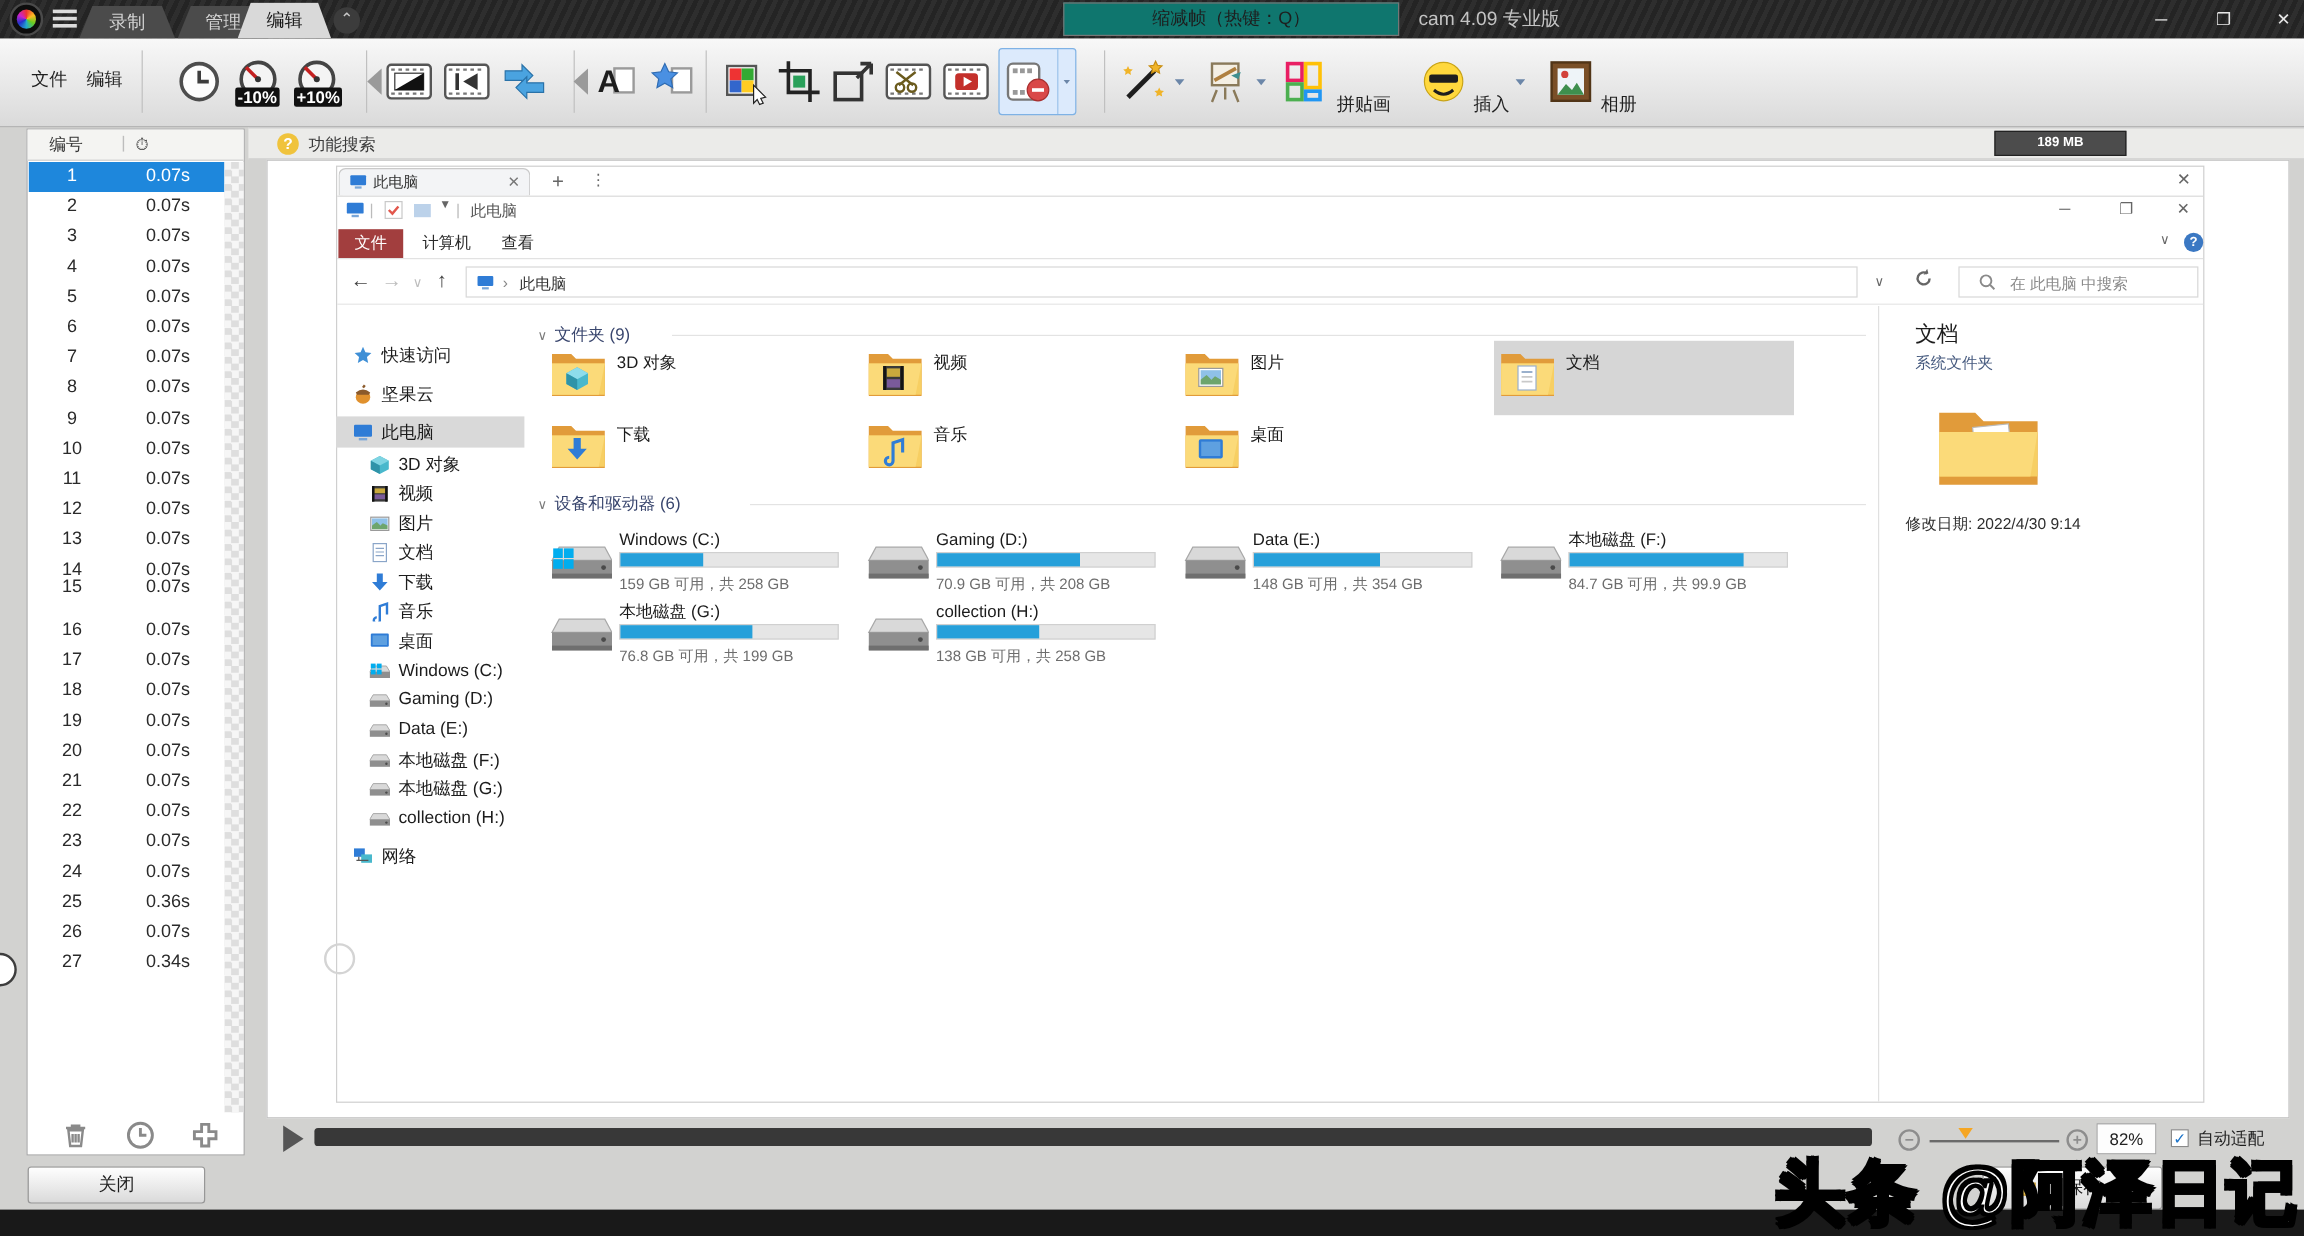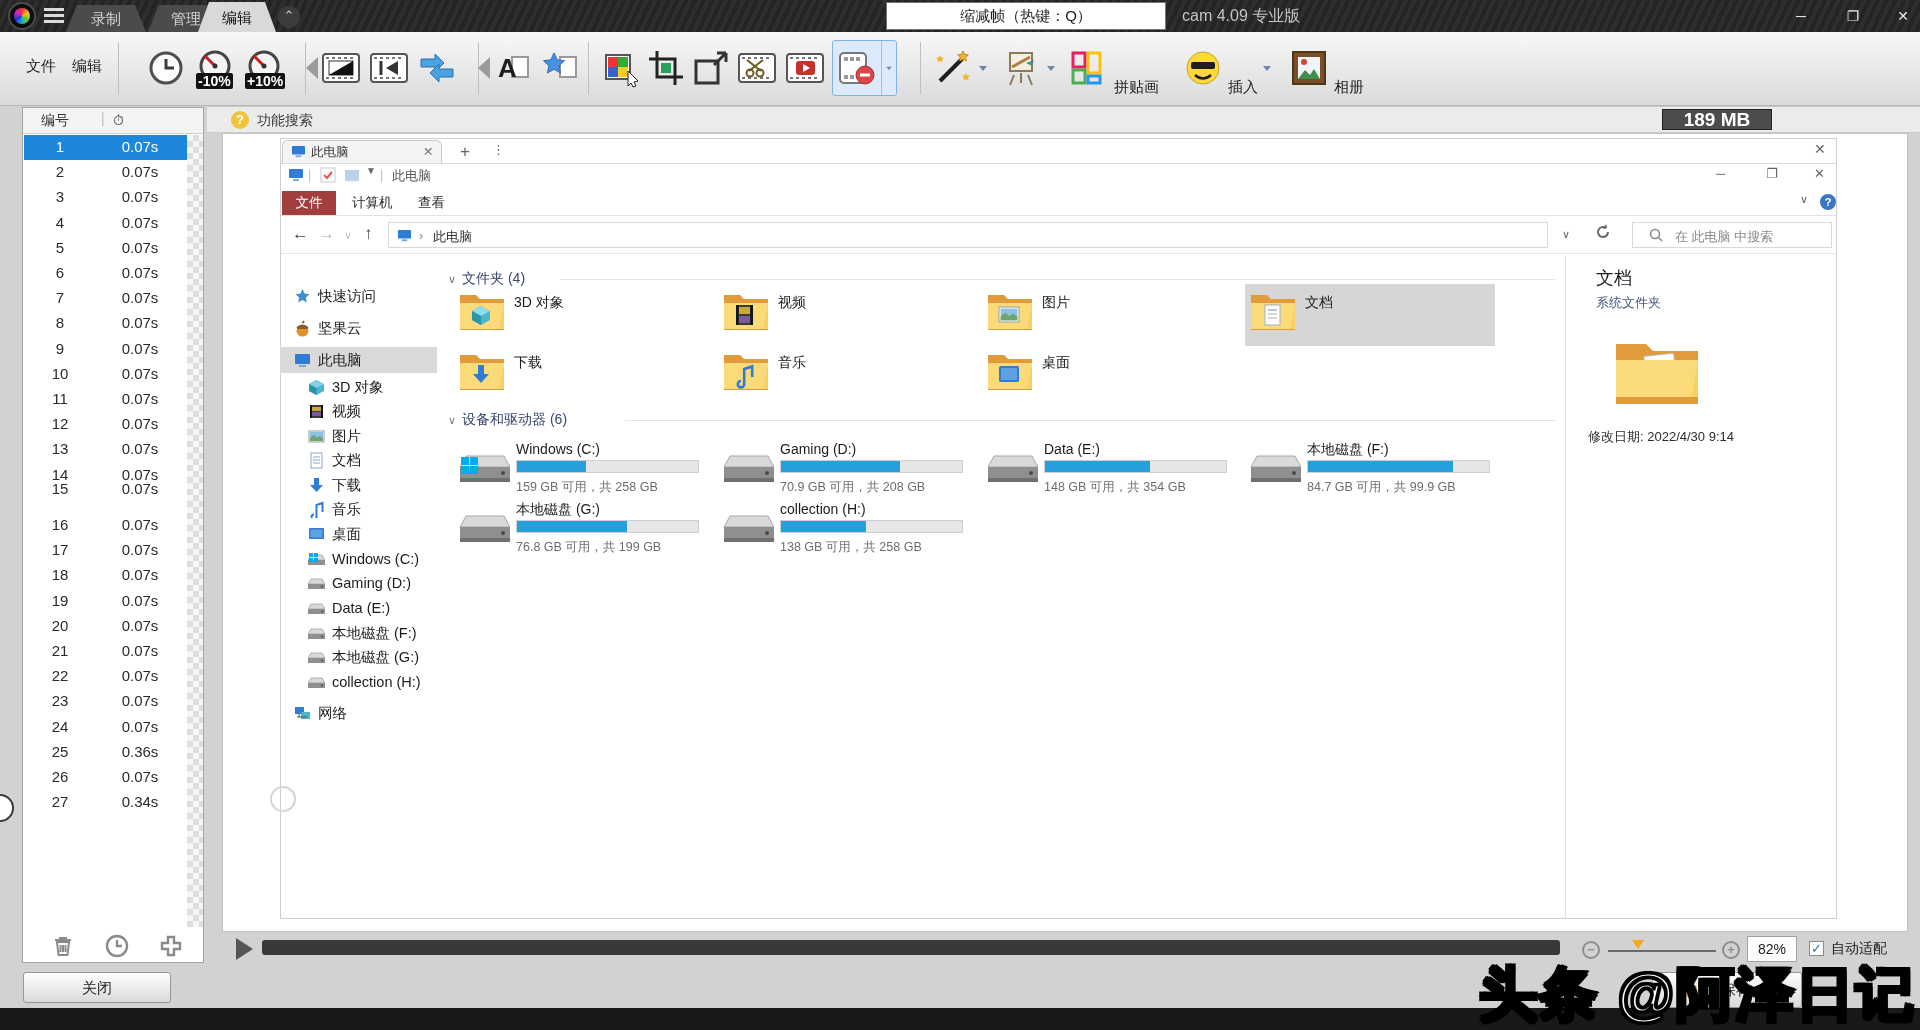--- a/index.html
+++ b/index.html
@@ -15,21 +15,21 @@
     background:#0d0d0d; border:2px solid #4a4a4a; }
   .logo .wheel { position:absolute; left:4px; top:4px; width:16px; height:16px; border-radius:50%;
     background:conic-gradient(#e33,#fb2,#6c2,#2ac,#23c,#c2c,#e33); }
   .hamburger { left:44px; top:8px; width:20px; height:16px; }
   .hamburger i { display:block; height:3px; margin-bottom:3px; background:#dcdcdc; }
   .tab { top:5px; height:27px; color:#d4d4d4; font-size:15px; text-align:center; line-height:27px;
     background:#4b4b4b; clip-path:polygon(11px 0, calc(100% - 11px) 0, 100% 100%, 0 100%); }
   .tab.active { top:2px; height:30px; line-height:32px; background:#d9d9d9; color:#141414; }
   .collapse-btn { left:278px; top:6px; width:22px; height:22px; border-radius:50%; background:#3c3c3c;
     color:#c9c9c9; font-size:13px; text-align:center; line-height:20px; }
-  .tooltip { left:886px; top:2px; width:280px; height:28px; background:#ffffff; border:1px solid #767676;
+  .tooltip { left:886px; top:2px; width:280px; height:28px; background:#0f766e; border:1px solid #767676;
     color:#1e1e1e; font-size:15px; text-align:center; line-height:26px; z-index:35; }
   .app-title { left:1182px; top:6px; color:#c3c3c3; font-size:16px; }
   .winbtn { top:6px; width:30px; height:20px; color:#e8e8e8; font-size:14px; text-align:center; line-height:20px; }
 
   
   #toolbar { left:0; top:32px; width:1920px; height:74px;
     background:linear-gradient(#f8f8f8,#dadada); border-bottom:1px solid #b5b5b5; }
   .menu-item { top:25px; font-size:15px; color:#1f1f1f; }
   .tb-sep { top:10px; width:1px; height:52px; background:#c0c0c0; }
   .tb-item { top:6px; height:60px; display:flex; align-items:center; }
@@ -42,21 +42,21 @@
   .tb-item.hl .dd-part { border-left:1px solid #9cc3ea; height:100%; display:flex; align-items:center; padding-left:3px; }
 
   
   #statusstrip { left:207px; top:106px; width:1713px; height:27px; background:#ebebe9;
     border-top:1px solid #c9c9c9; border-bottom:1px solid #c9c9c9; }
   .qmark { left:24px; top:4px; width:18px; height:18px; border-radius:50%; background:#f0c33c;
     color:#fff; font-size:13px; font-weight:bold; text-align:center; line-height:18px; }
   #search-label { left:50px; top:5px; font-size:14px; color:#3a3a3a; }
   #stats-text { right:264px; top:5px; font-size:14px; color:#2b2b2b; }
   #mem-box { right:148px; top:2px; width:110px; height:21px; background:#4c4c4c; border:1px solid #222;
-    color:#fff; font-size:19px; font-weight:bold; text-align:center; line-height:19px; }
+    color:#fff; font-size:11px; font-weight:bold; text-align:center; line-height:19px; }
 
   
   #framepanel { left:22px; top:107px; width:182px; height:856px; background:#fff; border:1px solid #a5a5a5; }
   #fp-header { left:0; top:0; width:100%; height:26px; background:#f4f4f2; border-bottom:1px solid #cfcfcf;
     font-size:14px; color:#333; }
   #fp-rows { left:1px; top:27px; width:163px; height:656px; }
   .fp-row { position:absolute; width:100%; height:25px; font-size:15px; color:#2a2a2a; }
   .fp-row.sel { background:#1e87dc; color:#fff; }
   .fp-num { position:absolute; left:0; width:72px; text-align:center; top:3px; }
   .fp-del { position:absolute; left:72px; width:88px; text-align:center; top:3px; }
@@ -787,21 +787,21 @@
           <rect x="1" y="2" width="9" height="7" fill="#2f7cd6"></rect>
           <rect x="7" y="7" width="9" height="7" fill="#49b8cc"></rect>
           <line x1="5" y1="9" x2="5" y2="12" stroke="#555"></line>
           <line x1="3" y1="12" x2="13" y2="12" stroke="#555"></line>
         </svg>
       </span>
       <span>网络</span>
     </div>
   </div>
 <div id="exp-content">
-    <div class="sec-head abs" style="left: 448px; top: 270px;"><span class="sec-chev">∨</span><span>文件夹 (4)</span></div>
+    <div class="sec-head abs" style="left: 448px; top: 270px;"><span class="sec-chev">∨</span><span>文件夹 (9)</span></div>
     <div class="sec-line abs" style="left: 560px; top: 279px; width: 995px;"></div>
     <div class="sec-head abs" style="left: 448px; top: 411px;"><span class="sec-chev">∨</span><span>设备和驱动器 (6)</span></div>
     <div class="sec-line abs" style="left: 625px; top: 420px; width: 930px;"></div>
     <div class="folder-tile" style="left: 454px; top: 284px;">
       <span class="fico">
         <svg viewBox="0 0 48 42">
           <path d="M2 5 h16 l4 4 h24 v31 H2 Z" fill="#e19b3a"></path>
           <path d="M2 13 h44 v26 H2 Z" fill="#f7cf63"></path>
           <path d="M2 13 h44 l-5 26 H2 Z" fill="#fbda79"></path>
           <g transform="translate(12,14)">

